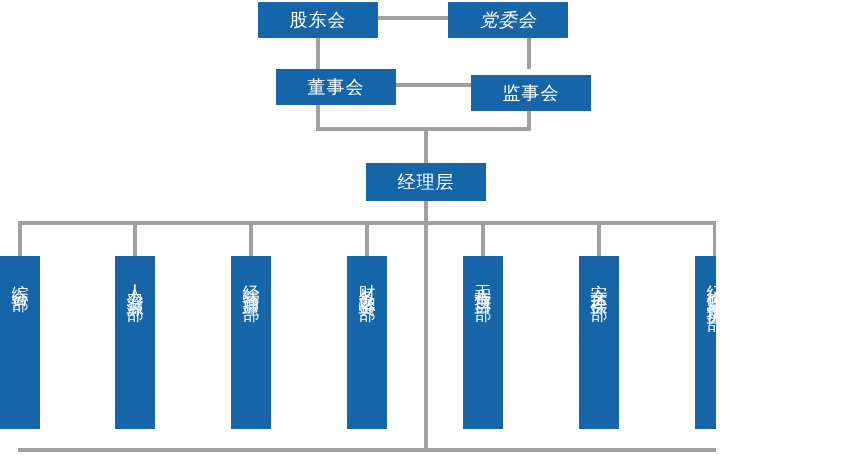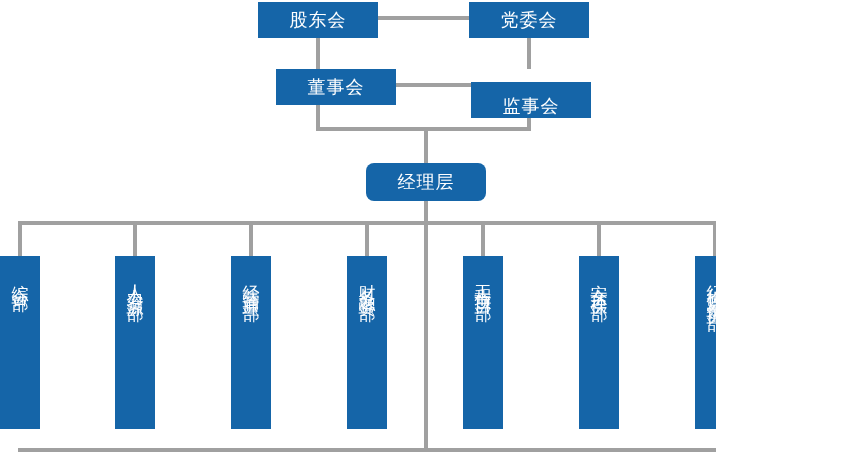--- a/index.html
+++ b/index.html
@@ -79,32 +79,32 @@
   <div class="line" style="left:365px;top:225px;width:4px;height:31px;"></div>
   <div class="line" style="left:481px;top:225px;width:4px;height:31px;"></div>
   <div class="line" style="left:597px;top:225px;width:4px;height:31px;"></div>
   <div class="line" style="left:713px;top:225px;width:4px;height:31px;"></div>
   <div class="line" style="left:829px;top:225px;width:4px;height:31px;"></div>
   <div class="line" style="left:18px;top:448px;width:815px;height:4px;"></div>
 
   <div class="node h-node" style="left:258px;top:2px;">
     <span class="node-label">股东会</span>
   </div>
-  <div class="node h-node" style="left:469px;top:2px;">
+  <div class="node h-node" style="left:448px;top:2px;font-style:italic;">
     <span class="node-label">党委会</span>
   </div>
 
   <div class="node h-node" style="left:276px;top:69px;">
     <span class="node-label">董事会</span>
   </div>
-  <div class="node h-node" style="left:471px;top:82px;align-items:flex-end;">
+  <div class="node h-node" style="left:471px;top:75px;">
     <span class="node-label">监事会</span>
   </div>
 
-  <div class="node mgr-node" style="left:366px;top:163px;border-radius:8px;">
+  <div class="node mgr-node" style="left:366px;top:163px;">
     <span class="node-label">经理层</span>
   </div>
 
   <div class="node dept-node" style="left:0px;">
     <span class="node-label">综合部</span>
   </div>
   <div class="node dept-node" style="left:115px;">
     <span class="node-label">人力资源部</span>
   </div>
   <div class="node dept-node" style="left:231px;">

